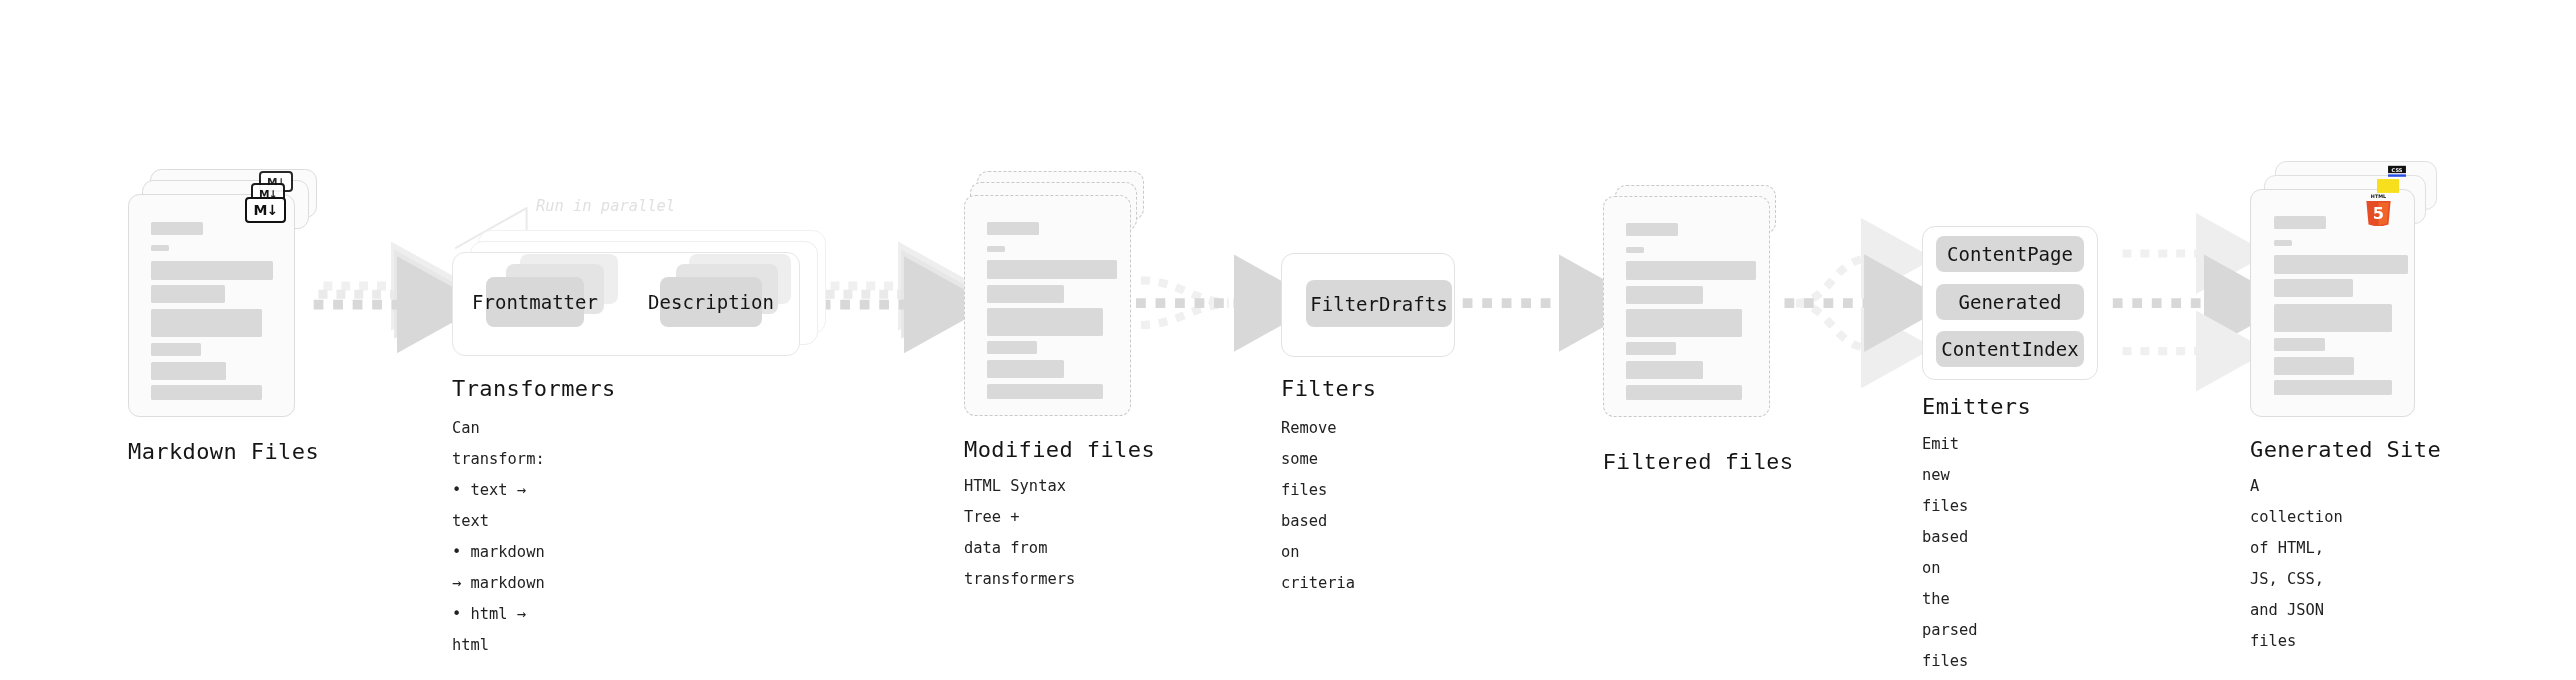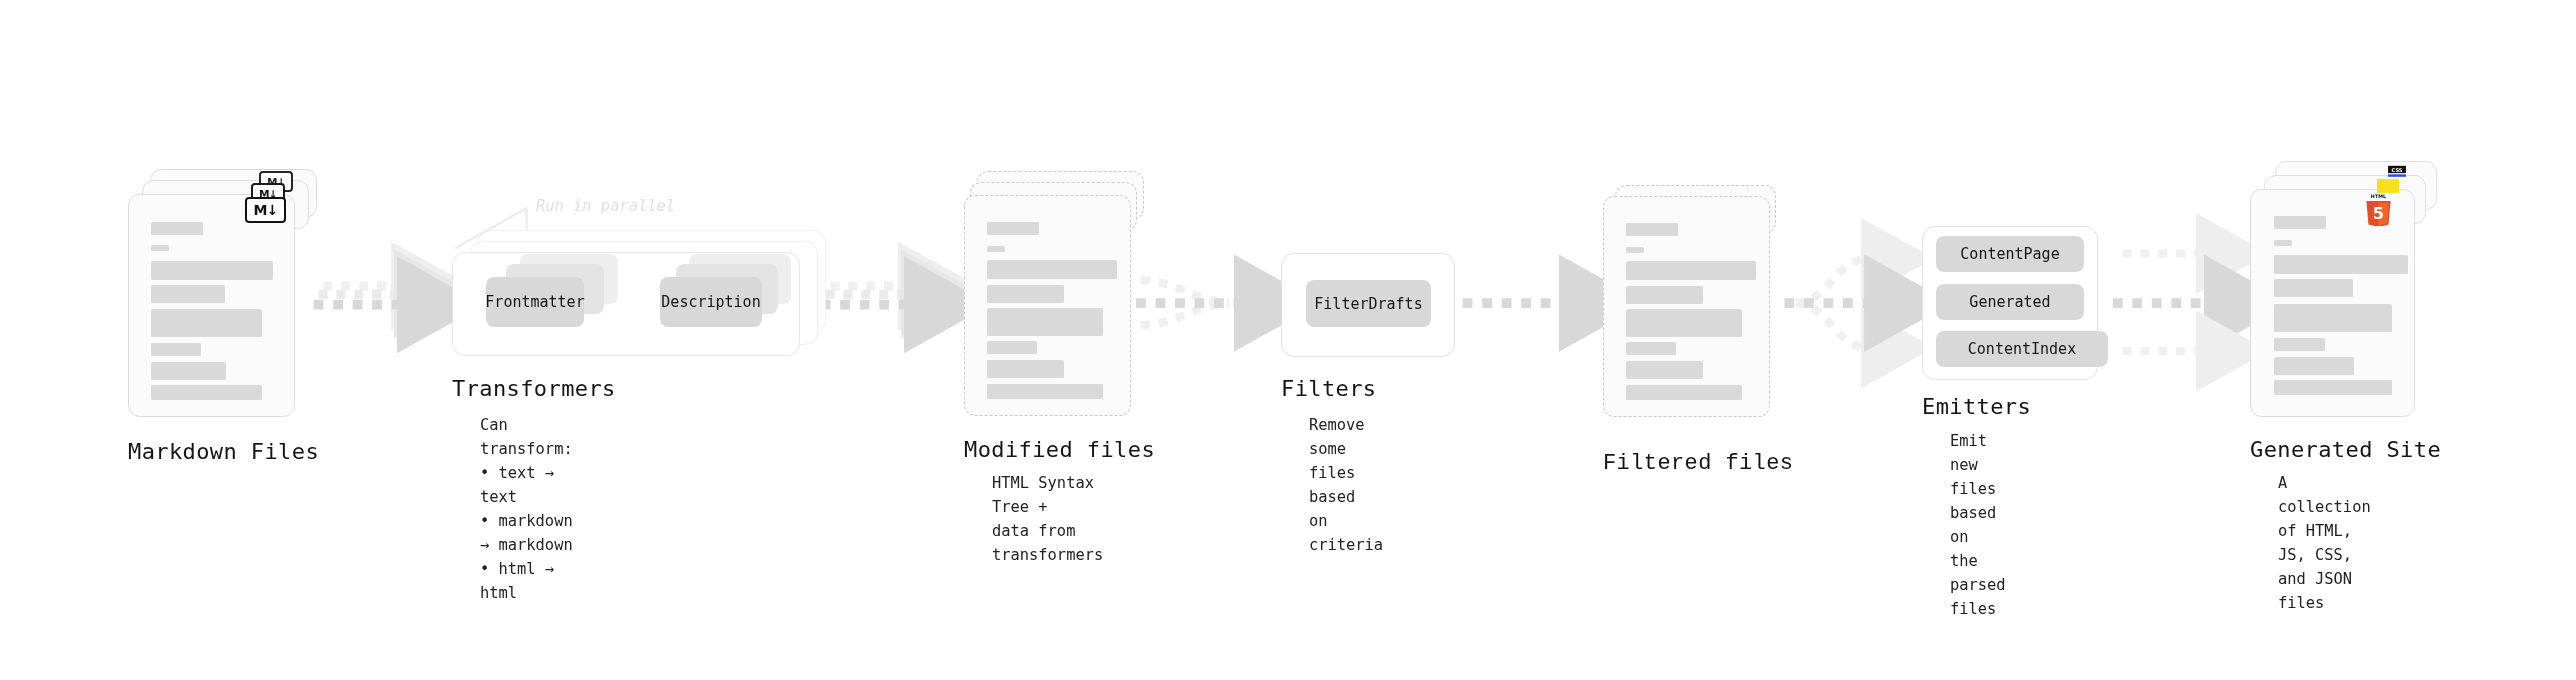--- a/index.html
+++ b/index.html
@@ -58,42 +58,41 @@
   .title {
     position: absolute;
     font-size: 22px;
     letter-spacing: 0.4px;
     color: #151515;
     white-space: nowrap;
   }
   .subtitle {
     position: absolute;
     font-size: 15.4px;
-    line-height: 24px;
+    line-height: 31px;
     color: #222222;
     white-space: pre-line;
-    margin-left: 28px;
   }
 
   
   .panel {
     position: absolute;
     border: 1.6px solid #e2e2e2;
     border-radius: 13px;
     background: #ffffff;
     box-sizing: border-box;
   }
   .chip {
     position: absolute;
     background: #d8d8d8;
     border-radius: 8.1px;
     display: flex;
     align-items: center;
     justify-content: center;
-    font-size: 15px;
+    font-size: 19px;
     color: #151515;
     white-space: nowrap;
     box-sizing: border-box;
   }
   .chip.faded2 { background: #e4e4e4; }
   .chip.faded3 { background: #eeeeee; }
 
   .parallel-label {
     position: absolute;
     font-size: 15.4px;
@@ -235,21 +234,21 @@
         <div class="bar" style="left:22px; top:188px; width:116px; height:15.4px;"></div>
       </div>
     </div>
     <div class="title" style="left:964px; top:437px;">Modified files</div>
     <div class="subtitle" style="left:964px; top:471px;">HTML Syntax Tree +
 data from transformers</div>
   </div>
 
   <div class="stage">
     <div class="panel" style="left:1281px; top:253px; width:174px; height:104px;"></div>
-    <div class="chip" style="left:1306px; top:280px; width:125px; height:47px;">FilterDrafts</div>
+    <div class="chip" style="left:1306px; top:280px; width:146px; height:47px;">FilterDrafts</div>
     <div class="title" style="left:1281px; top:376px;">Filters</div>
     <div class="subtitle" style="left:1281px; top:413px;">Remove some files based
 on criteria</div>
   </div>
 
   <div class="stage">
     <div class="doc-stack">
       <div class="doc dashed" style="left:1615px; top:185px; width:161px; height:49px;"></div>
       <div class="doc dashed" style="left:1603px; top:196px; width:167px; height:221px;">
         <div class="bar" style="left:22px; top:26px;  width:52px;  height:13px;"></div>
@@ -262,21 +261,21 @@
         <div class="bar" style="left:22px; top:188px; width:116px; height:15.4px;"></div>
       </div>
     </div>
     <div class="title" style="left:1603px; top:451px;font-family:Liberation Mono, monospace;">Filtered files</div>
   </div>
 
   <div class="stage">
     <div class="panel" style="left:1922px; top:226px; width:176px; height:154px;"></div>
     <div class="chip" style="left:1936px; top:236px; width:148px; height:36px;">ContentPage</div>
     <div class="chip" style="left:1936px; top:284px; width:148px; height:36px;">Generated</div>
-    <div class="chip" style="left:1936px; top:331px; width:172px; height:36px;">ContentIndex</div>
+    <div class="chip" style="left:1936px; top:331px; width:148px; height:36px;">ContentIndex</div>
     <div class="title" style="left:1922px; top:394px;">Emitters</div>
     <div class="subtitle" style="left:1922px; top:429px;">Emit new files based on
 the parsed files</div>
   </div>
 
   <div class="stage">
     <div class="doc-stack">
       <div class="doc solid" style="left:2275px; top:161px; width:162px; height:49px; border-color:#e0e0e0;"></div>
       <div class="doc solid" style="left:2264px; top:175px; width:162px; height:49px; border-color:#e0e0e0;"></div>
       <div class="doc solid" style="left:2250px; top:189px; width:165px; height:228px;">

